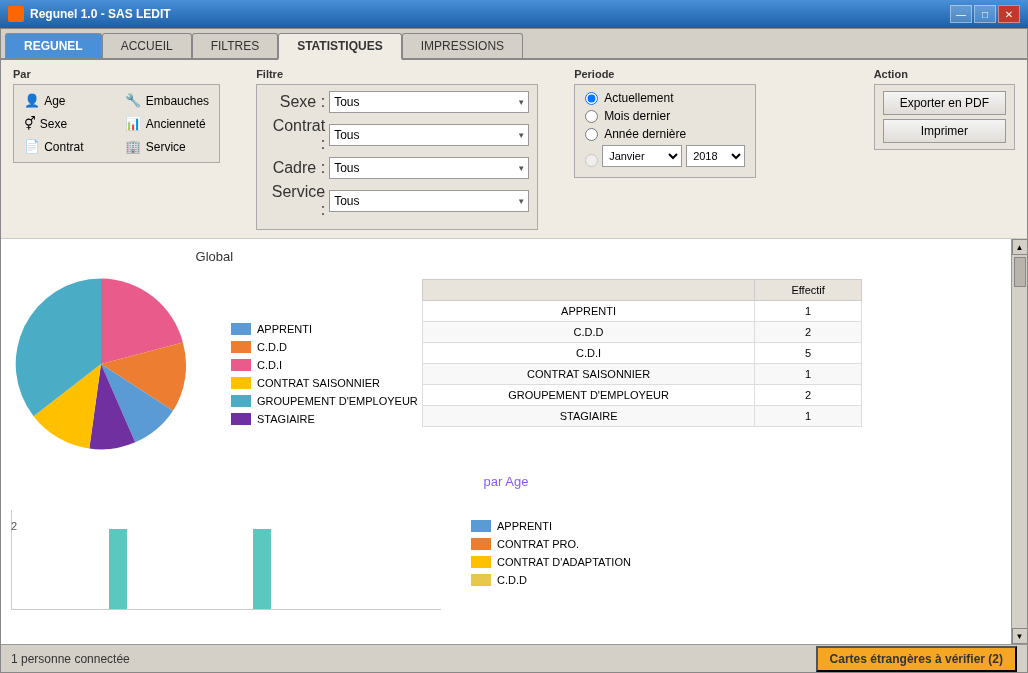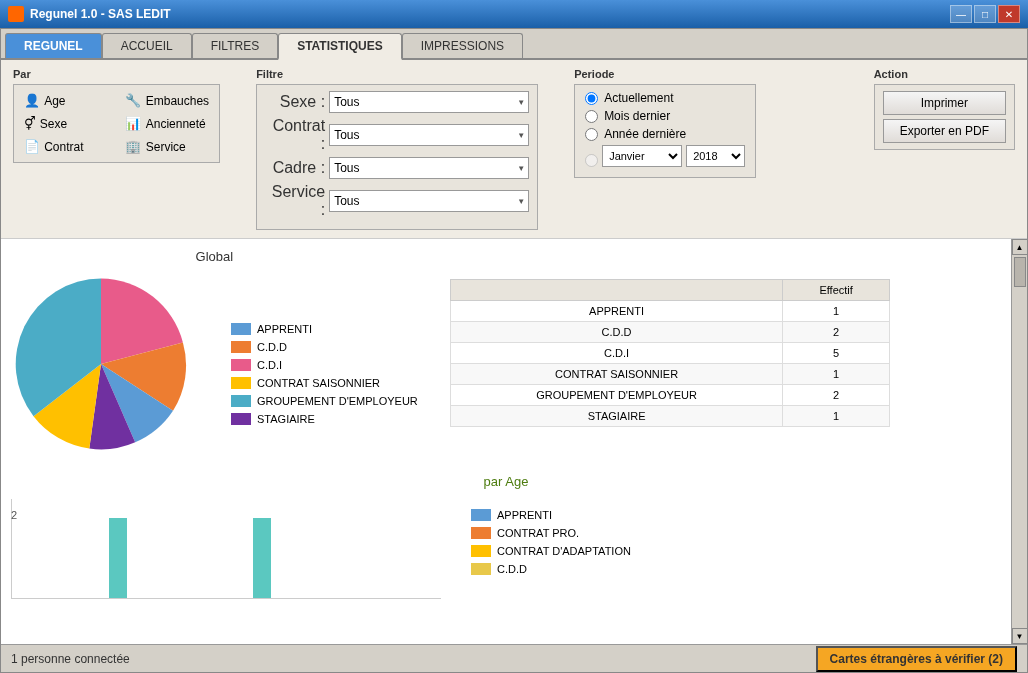--- a/index.html
+++ b/index.html
@@ -59,21 +59,21 @@
     .legend-color { width: 20px; height: 12px; display: inline-block; }
     
     
     .stats-table { border-collapse: collapse; font-size: 11px; min-width: 440px; }
     .stats-table th { background: #e8e4dc; border: 1px solid #ccc; padding: 4px 12px; text-align: center; font-weight: normal; }
     .stats-table td { border: 1px solid #ddd; padding: 4px 12px; text-align: center; }
     .stats-table tr:nth-child(even) td { background: #f8f8f8; }
     
     
     .bar-section { }
-    .bar-title { text-align: center; font-size: 13px; color: #4d7c0f; margin-bottom: 10px; }
+    .bar-title { text-align: center; font-size: 13px; color: #8b5cf6; margin-bottom: 21px; }
     .bar-legend { display: flex; flex-direction: column; gap: 6px; margin-top: 10px; }
     
     
     .chart-area::-webkit-scrollbar { width: 8px; }
     .chart-area::-webkit-scrollbar-track { background: #f0ece4; }
     .chart-area::-webkit-scrollbar-thumb { background: #aaa; }
     
     
     .status-bar { height: 28px; background: #d4d0c8; border-top: 1px solid #999; display: flex; align-items: center; justify-content: space-between; padding: 0 10px; }
     .status-text { font-size: 12px; color: #333; }
@@ -214,32 +214,32 @@
             <select class="year-select">
               <option>2018</option><option>2017</option><option>2016</option>
             </select>
           </div>
         </div>
       </div>
 
       <div style="margin-left:auto;">
         <div class="filter-section-title">Action</div>
         <div style="border:1px solid #aaa; background:#e8e4dc; padding:6px 8px; display:flex; flex-direction:column; gap:4px;">
+          <button class="action-btn">Exporter en PDF</button>
           <button class="action-btn">Imprimer</button>
-          <button class="action-btn">Exporter en PDF</button>
         </div>
       </div>
     </div>
 
     <div class="main-content-row">
       <div class="main-content-inner">
         <div class="chart-area">
 
           <div>
-            <div style="display:flex; gap:32px; align-items:flex-start;">
+            <div style="display:flex; gap:4px; align-items:flex-start;">
 
               <div class="pie-container">
                 <div class="global-title">Global</div>
                 <div style="display:flex; align-items:center; gap:20px;">
                   <svg class="pie-svg" viewBox="0 0 200 200">
 
                     <g transform="translate(100,100)">
 
                       <path d="M0,0 L0,-95 A95,95 0 0,1 91,-24 Z" fill="#e85b8a"></path>
 

